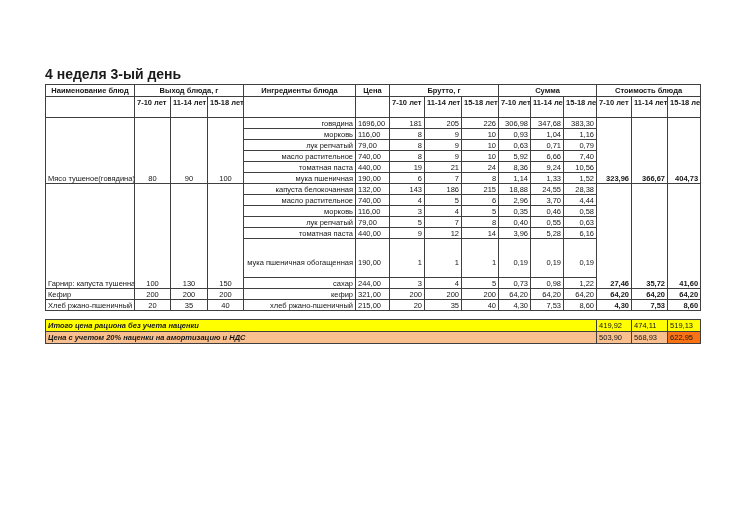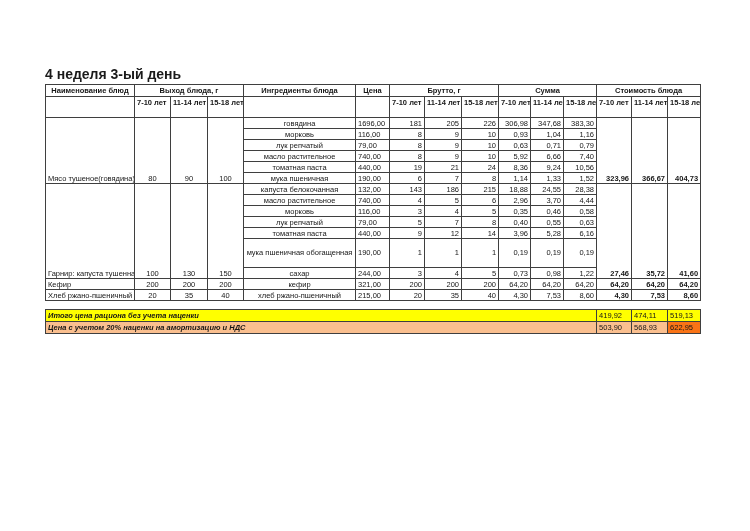--- a/index.html
+++ b/index.html
@@ -27,24 +27,24 @@
     height: 10px;
     overflow: hidden; white-space: nowrap;
     vertical-align: bottom;
     color: #161616;
   }
   tr.h1 td { height: 11px; font-weight: bold; text-align: center; vertical-align: middle; margin-left: 46px; }
   tr.h2 td { height: 19px; font-weight: bold; text-align: left; vertical-align: top; padding-top: 1px; margin-left: 12px; }
   td.cname  { vertical-align: top; text-align: left; font-size: 7.3px; }
   td.cyield { vertical-align: top; text-align: center; }
   td.ccost  { vertical-align: top; text-align: right; font-weight: bold; }
-  td.cing   { text-align: center; }
+  td.cing   { text-align: right; }
   td.cprice { text-align: left; }
   td.cnum   { text-align: right; }
-  tr.tall td { height: 19px; vertical-align: top; padding-top: 9px; }
+  tr.tall td { height: 19px; vertical-align: top; padding-top: 19px; }
   tr.spacer td { border: none; height: 8px; }
   tr.total td { height: 11px; vertical-align: middle; }
   td.tlabel { font-weight: bold; font-style: italic; text-align: left; margin-left: 13px; }
   td.tval   { font-weight: normal; text-align: left; }
 </style>
 </head>
 <body>
 
 <div class="page">
   <div class="title">4 неделя 3-ый день</div>

